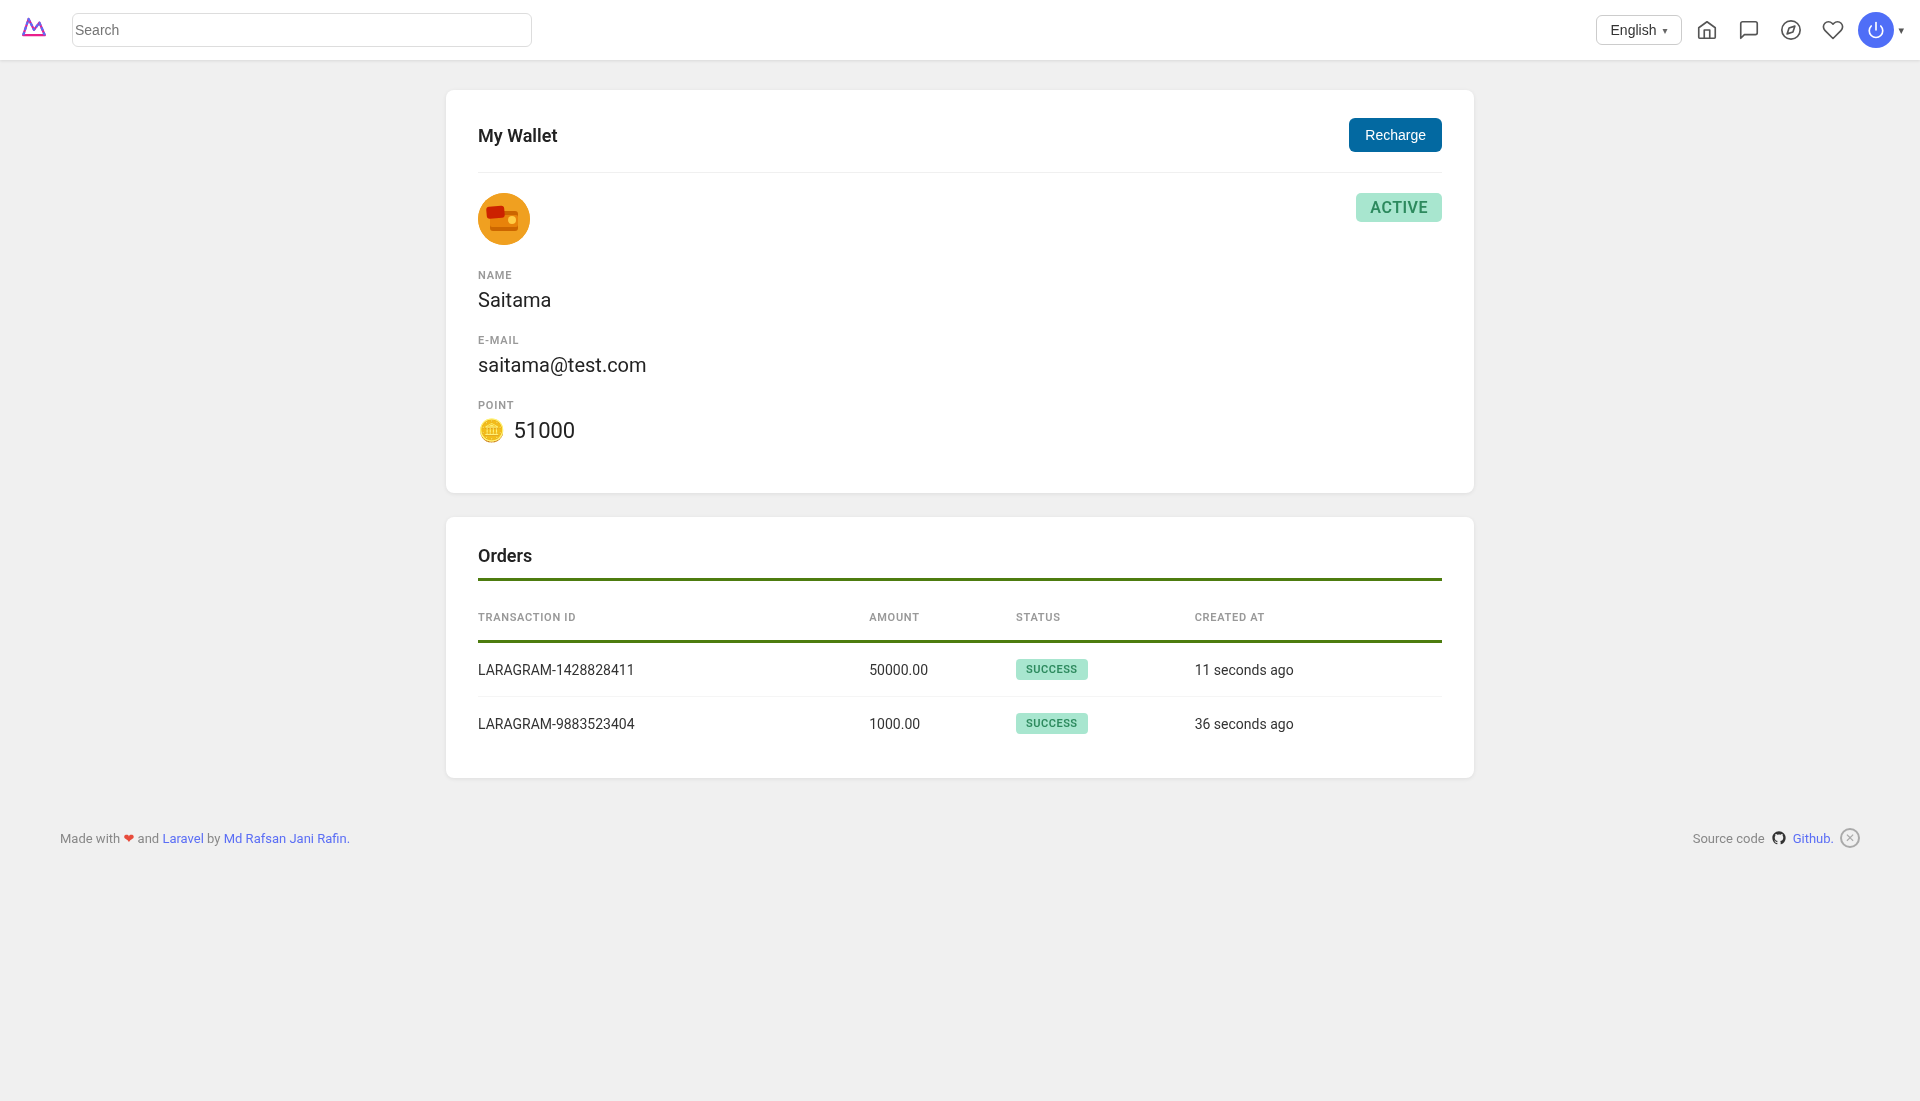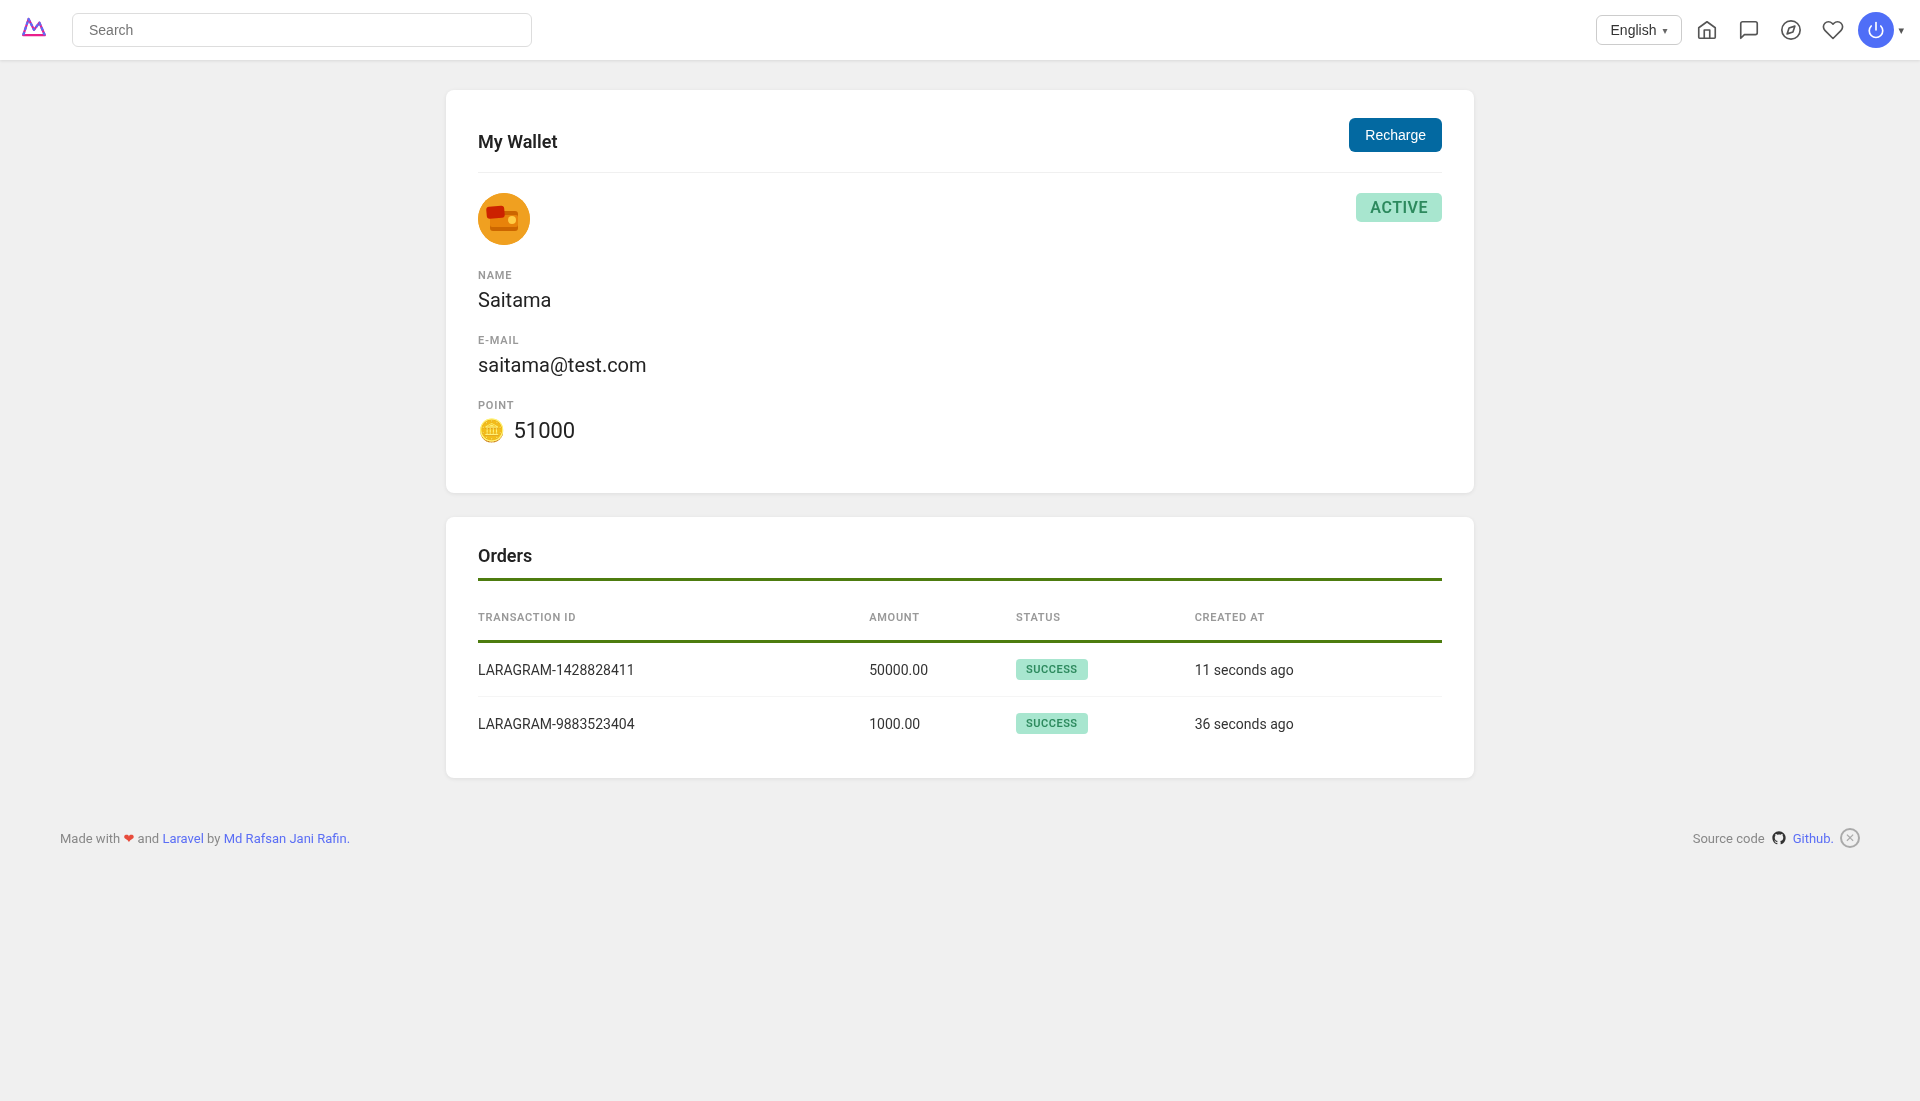--- a/index.html
+++ b/index.html
@@ -31,21 +31,21 @@
     .brand-logo {
       width: 36px;
       height: 36px;
     }
     .search-container {
       flex: 1;
       max-width: 460px;
     }
     .search-input {
       width: 100%;
-      padding: 8px 16px;
+      padding: 8px 2px;
       border: 1px solid #ddd;
       border-radius: 6px;
       font-size: 14px;
       color: #555;
       outline: none;
     }
     .navbar-right {
       margin-left: auto;
       display: flex;
       align-items: center;
@@ -116,21 +116,21 @@
       border-radius: 8px;
       padding: 28px 32px;
       margin-bottom: 24px;
       box-shadow: 0 1px 4px rgba(0,0,0,0.08);
     }
 
     
     .wallet-header {
       display: flex;
       justify-content: space-between;
-      align-items: flex-end;
+      align-items: center;
       margin-bottom: 20px;
       padding-bottom: 20px;
       border-bottom: 1px solid #f0f0f0;
     }
     .wallet-title {
       font-size: 18px;
       font-weight: 600;
       color: #222;
     }
     .recharge-btn {

